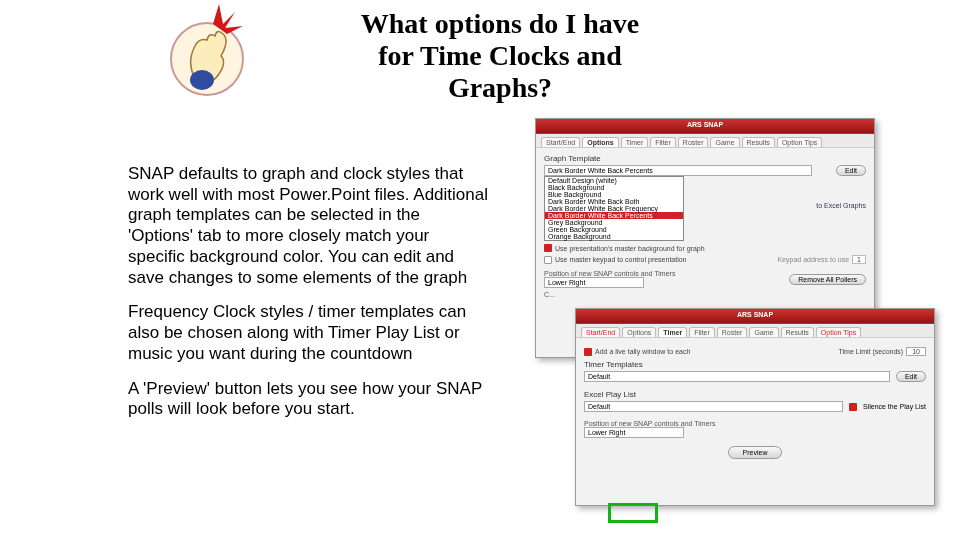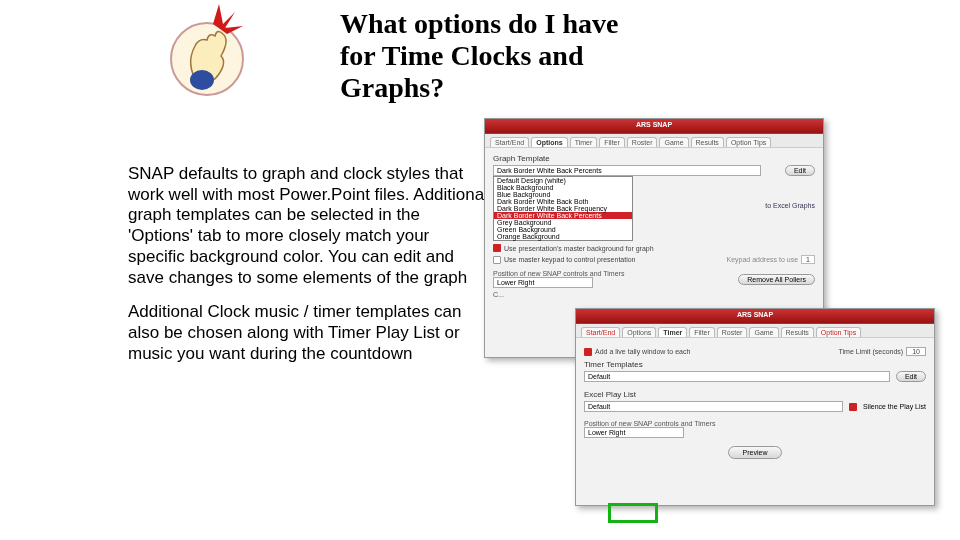--- a/index.html
+++ b/index.html
@@ -8,20 +8,21 @@
     height: 540px;
     background: #fff;
     font-family: Arial, sans-serif;
     overflow: hidden;
     position: relative;
   }
 
   .title {
     font-family: "Comic Sans MS", cursive;
     font-size: 28px;
+    text-align: center;
     position: absolute;
     left: 340px;
     top: 8px;
     width: 320px;
     line-height: 1.15;
   }
 
   .snap-icon {
     position: absolute;
     left: 165px;
@@ -34,21 +35,21 @@
     top: 164px;
     width: 360px;
     font-size: 17px;
     line-height: 1.22;
   }
   .left-col p { margin-bottom: 14px; }
 
   
   .win1 {
     position: absolute;
-    left: 484px;
+    left: 535px;
     top: 118px;
     width: 340px;
     height: 240px;
     background: #f2f2f2;
     border: 1px solid #999;
     box-shadow: 3px 3px 6px rgba(0,0,0,.3);
     font-size: 8px;
   }
   .win-titlebar {
     height: 15px;
@@ -176,21 +177,22 @@
     <path d="M33 80 Q20 60 30 42 Q34 34 42 36 Q44 28 50 32 Q52 24 58 30 Q65 36 56 52 Q62 58 54 70 Q48 80 33 80 Z" fill="#fceebc" stroke="#a0763e" stroke-width="1.5"></path>
     <ellipse cx="37" cy="76" rx="12" ry="10" fill="#2f4da0"></ellipse>
     <polygon points="48,20 54,0 58,20 70,8 60,24 78,22 62,30" fill="#d21919"></polygon>
   </svg>
 </div>
 
 <h1 class="title">What options do I have for Time Clocks and Graphs?</h1>
 
 <div class="left-col">
   <p>SNAP defaults to graph and clock styles that work well with most Power.Point files. Additional graph templates can be selected in the 'Options' tab to more closely match your specific background color.  You can edit and save changes to some elements of the graph</p>
-  <p>Additional Clock music / timer templates can also be chosen along with Timer Play List or music you want during the countdown</p>
+  <p>Frequency Clock styles / timer templates can also be chosen along with Timer Play List or music you want during the countdown</p>
+  <p>A 'Preview' button lets you see how your SNAP polls will look before you start.</p>
 </div>
 
 <div class="win1">
   <div class="win-titlebar">
     <span class="wt">ARS SNAP</span>
   </div>
   <div class="tabs">
     <div class="tab">Start/End</div>
     <div class="tab active">Options</div>
     <div class="tab">Timer</div>

